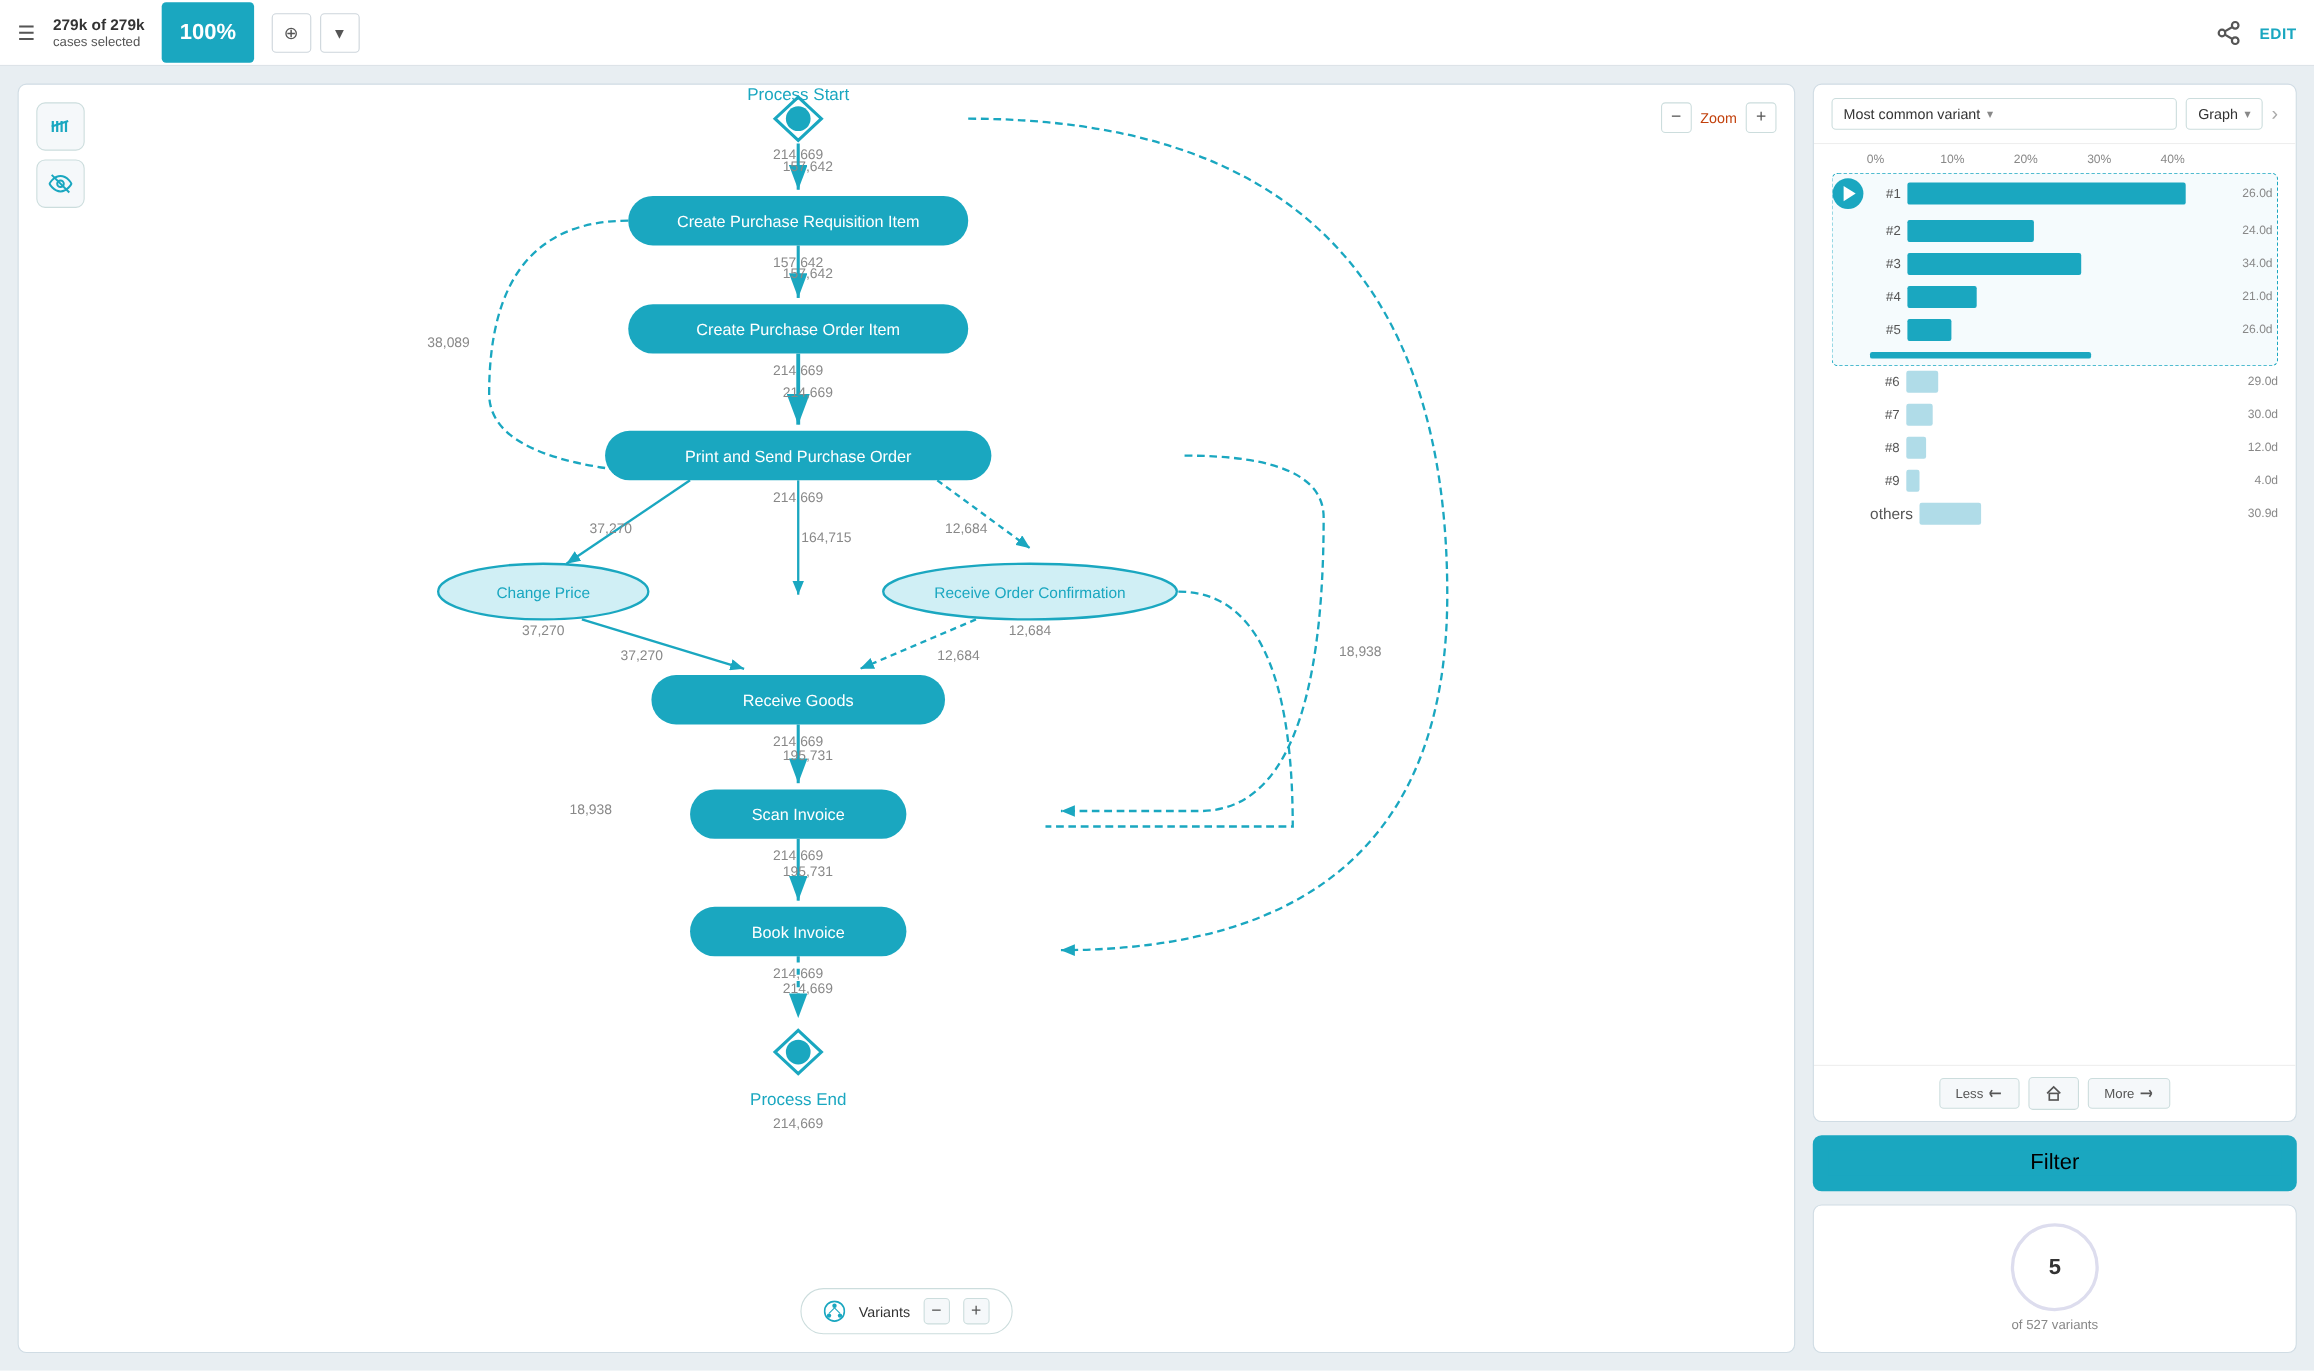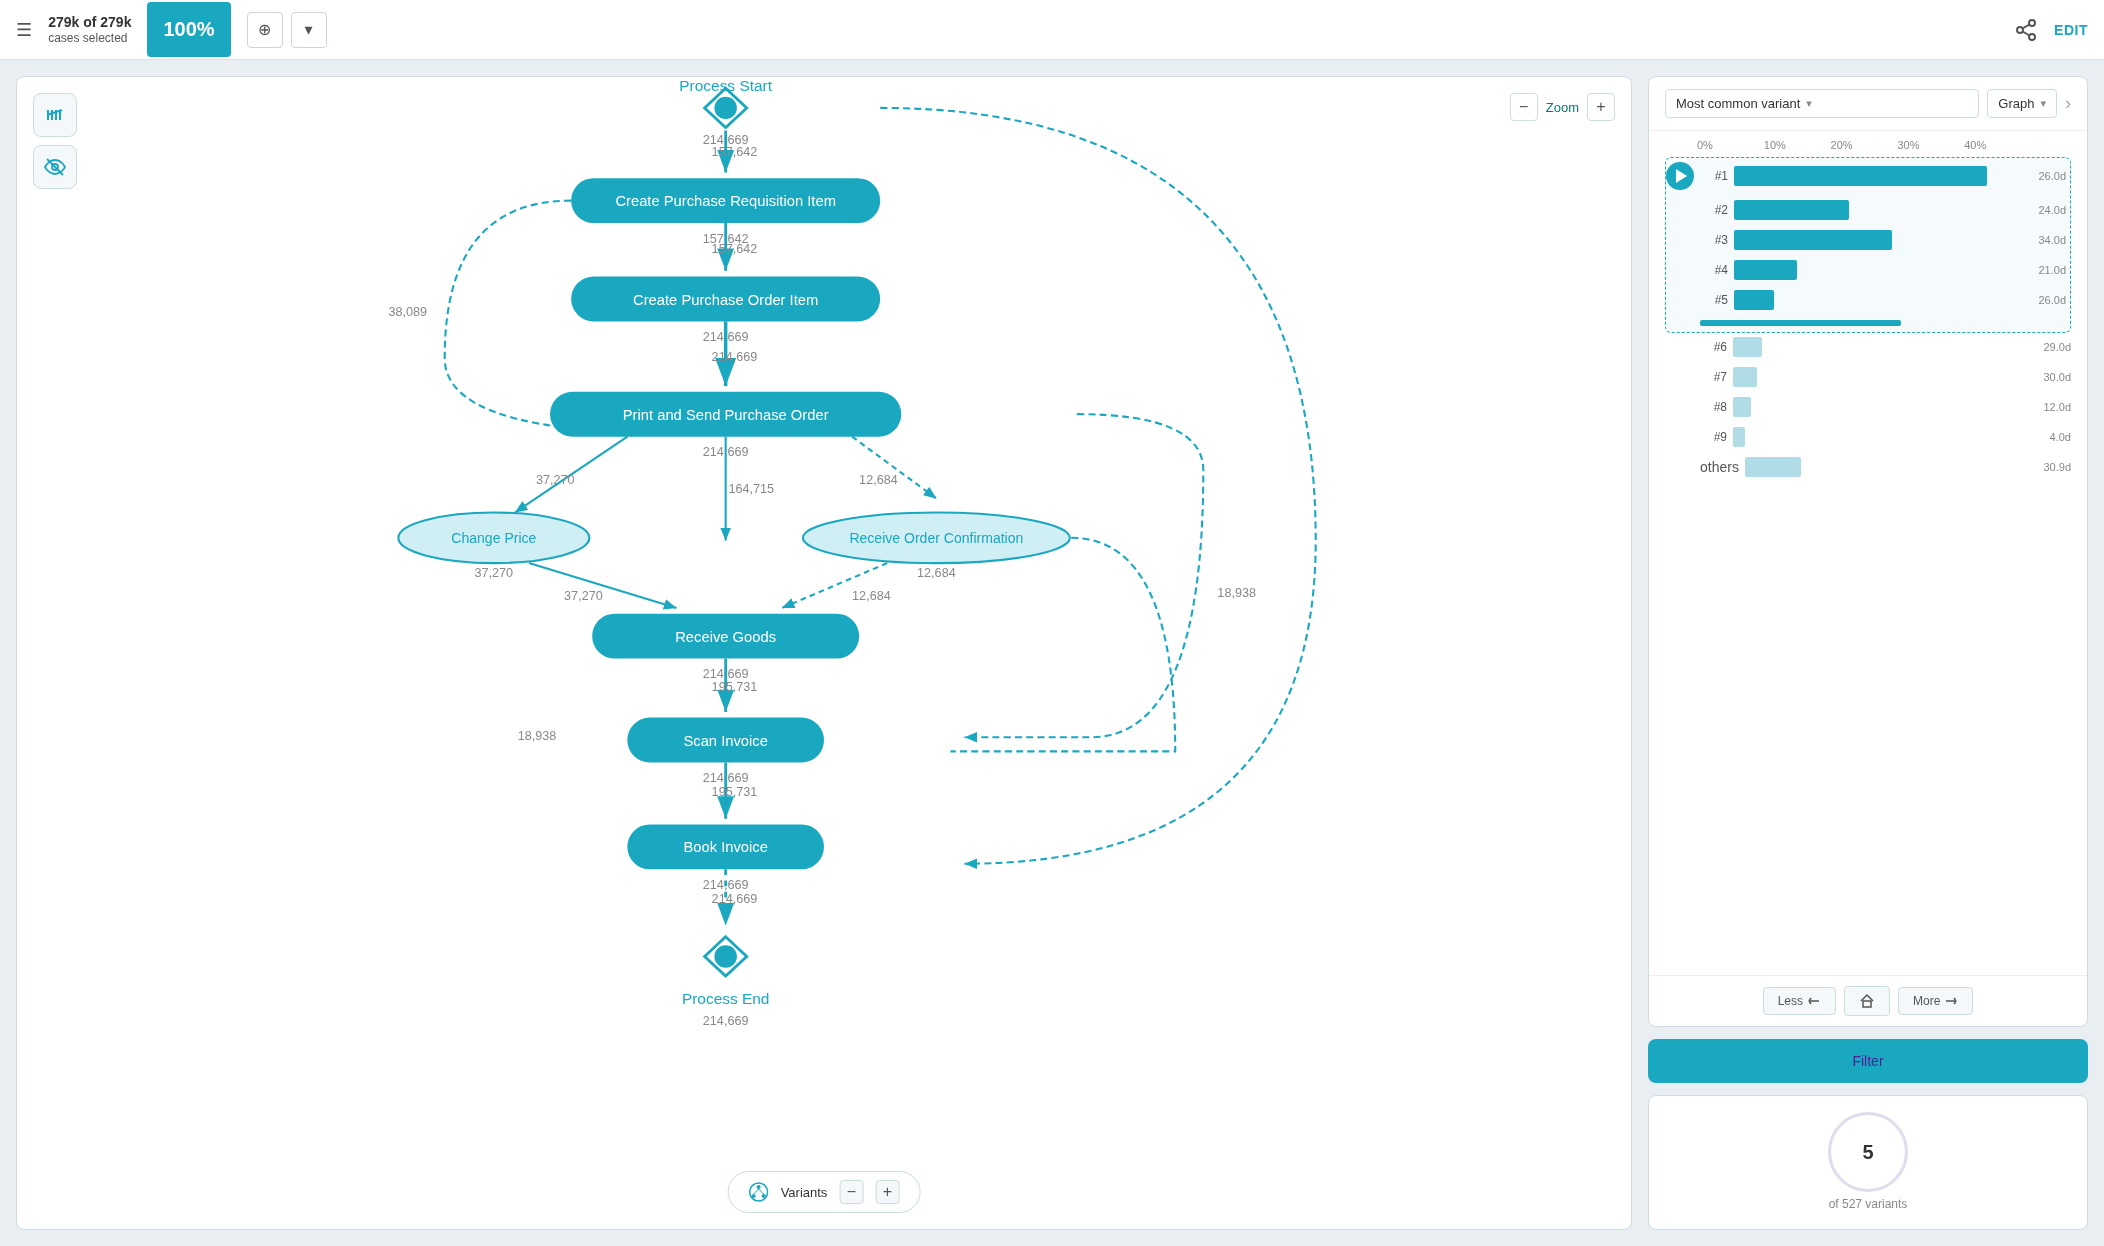--- a/index.html
+++ b/index.html
@@ -16,21 +16,21 @@
     .topbar-spacer { flex: 1; }
     .edit-btn { color: #1aa7c0; font-weight: bold; font-size: 14px; cursor: pointer; letter-spacing: 0.5px; }
 
     
     .main-content { display: flex; padding: 16px; gap: 16px; height: calc(100vh - 60px); }
 
     
     .graph-panel { flex: 1; background: #fff; border-radius: 8px; border: 1px solid #d0dce4; position: relative; overflow: hidden; display: flex; flex-direction: column; }
     .graph-toolbar { position: absolute; top: 16px; right: 16px; display: flex; align-items: center; gap: 8px; z-index: 10; }
     .zoom-btn { width: 28px; height: 28px; border: 1px solid #cdd; background: #fff; border-radius: 4px; cursor: pointer; font-size: 16px; display: flex; align-items: center; justify-content: center; color: #555; }
-    .zoom-label { font-size: 13px; color: #0f766e; }
+    .zoom-label { font-size: 13px; color: #c2410c; }
     .graph-sidebar { position: absolute; left: 16px; top: 16px; display: flex; flex-direction: column; gap: 8px; z-index: 10; }
     .graph-side-btn { width: 44px; height: 44px; border: 1px solid #cdd; background: #f5f8fa; border-radius: 8px; cursor: pointer; display: flex; align-items: center; justify-content: center; }
 
     
     .graph-bottom { position: absolute; bottom: 16px; left: 50%; transform: translateX(-50%); background: #fff; border: 1px solid #cdd; border-radius: 24px; padding: 8px 20px; display: flex; align-items: center; gap: 12px; }
     .variants-label { font-size: 13px; color: #333; }
     .variants-minus, .variants-plus { width: 24px; height: 24px; border: 1px solid #cdd; border-radius: 4px; background: #f5f8fa; cursor: pointer; display: flex; align-items: center; justify-content: center; font-size: 16px; color: #555; }
 
     
     .right-panel { width: 440px; display: flex; flex-direction: column; gap: 12px; }
@@ -55,21 +55,21 @@
     .bar-time { font-size: 11px; color: #888; width: 38px; text-align: right; }
     .play-btn { width: 28px; height: 28px; background: #1aa7c0; border-radius: 50%; display: flex; align-items: center; justify-content: center; cursor: pointer; flex-shrink: 0; }
     .play-icon { width: 0; height: 0; border-top: 7px solid transparent; border-bottom: 7px solid transparent; border-left: 11px solid #fff; margin-left: 2px; }
 
     
     .chart-footer { padding: 10px 16px; border-top: 1px solid #eee; display: flex; gap: 8px; align-items: center; justify-content: center; }
     .footer-btn { border: 1px solid #cdd; background: #f5f8fa; border-radius: 4px; padding: 6px 14px; font-size: 12px; color: #555; cursor: pointer; display: flex; align-items: flex-start; gap: 4px; }
 
     
     .filter-card { background: #1aa7c0; border-radius: 8px; padding: 14px; }
-    .filter-btn { width: 100%; background: #1aa7c0; border: none; color: #4c1d95; font-size: 14px; font-weight: 500; cursor: pointer; }
+    .filter-btn { width: 100%; background: #1aa7c0; border: none; color: #000000; font-size: 20px; font-weight: 500; cursor: pointer; }
 
     
     .stats-card { background: #fff; border-radius: 8px; border: 1px solid #d0dce4; padding: 16px; display: flex; gap: 24px; align-items: center; justify-content: center; }
     .stat-item { display: flex; flex-direction: column; align-items: center; gap: 4px; }
     .stat-circle { width: 80px; height: 80px; border-radius: 50%; border: 3px solid #dde; display: flex; align-items: center; justify-content: center; font-size: 20px; font-weight: bold; color: #333; background: #fff; position: relative; }
     .stat-label { font-size: 12px; color: #888; text-align: center; max-width: 90px; line-height: 1.4; }
   </style>
 </head>
 <body>
 

